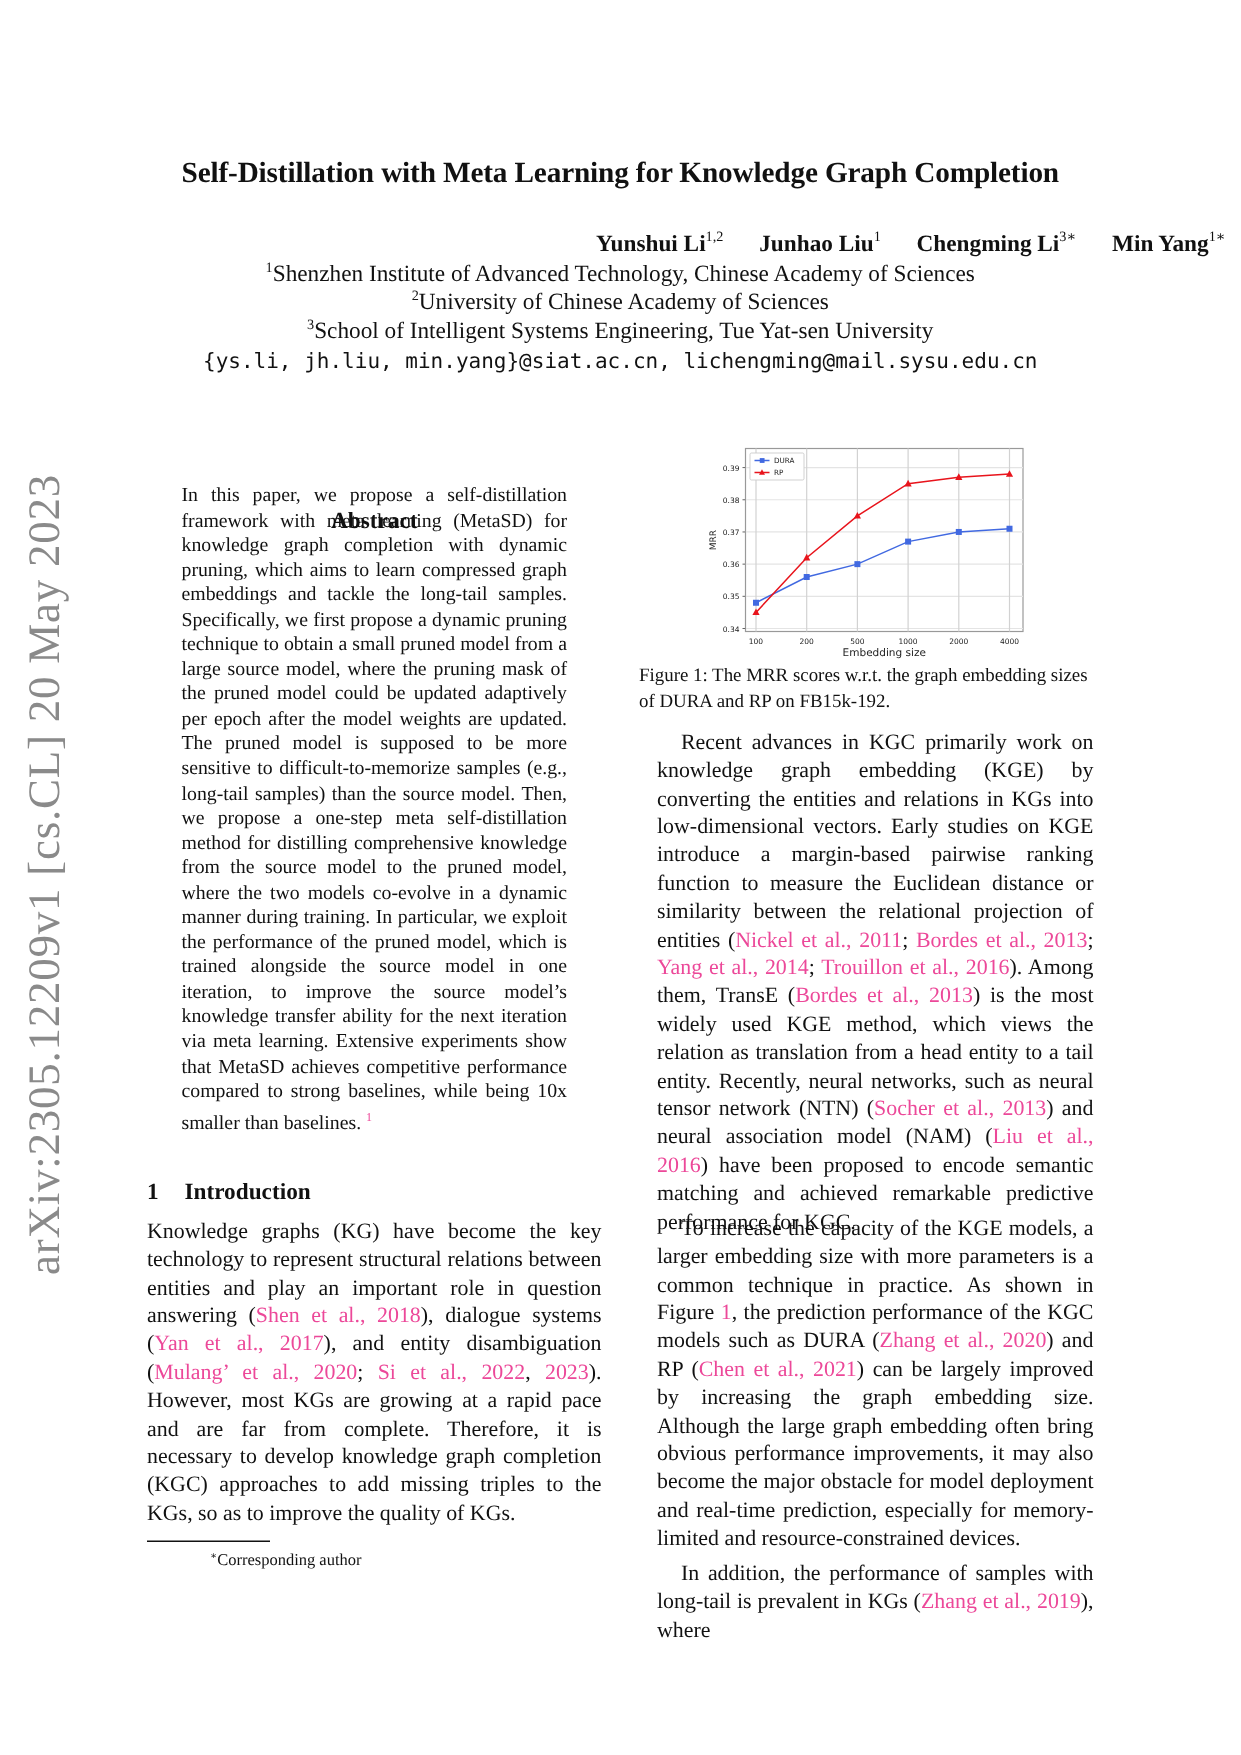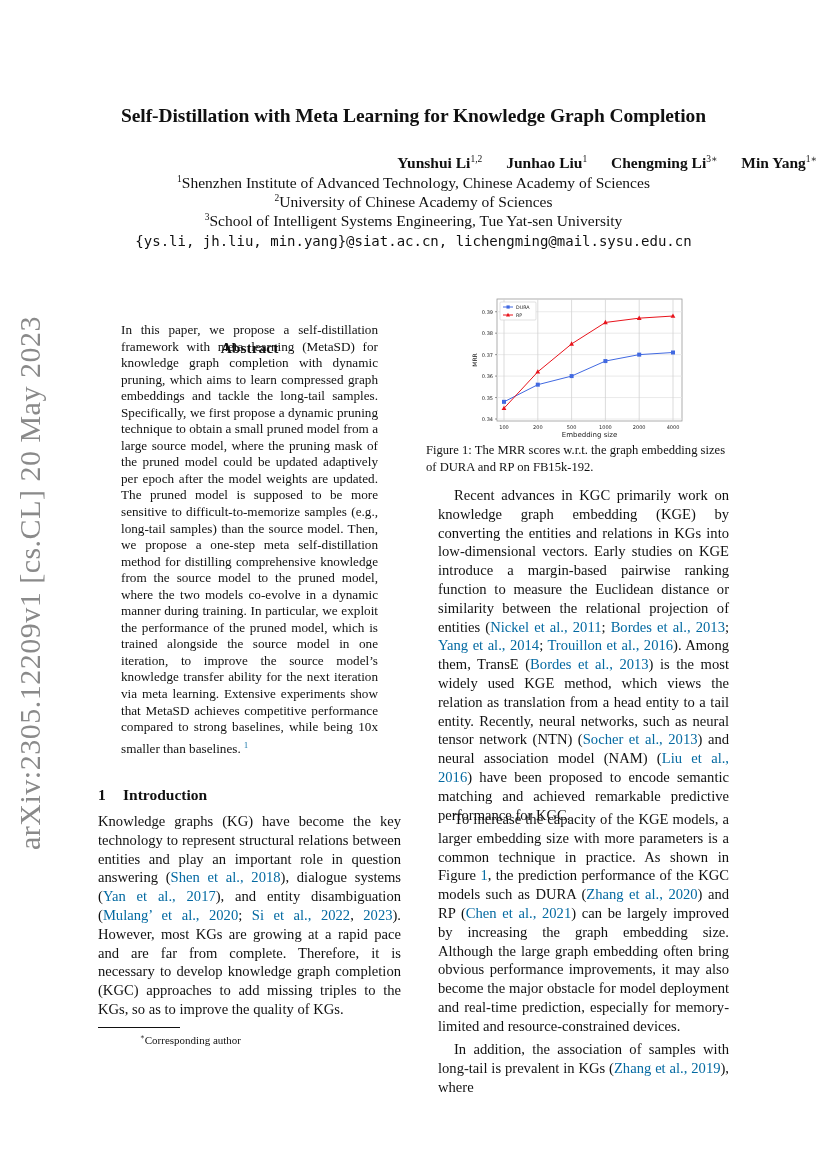--- a/index.html
+++ b/index.html
@@ -26,21 +26,21 @@
 
   
   .col-left { left: 98px; width: 303px; }
   .col-right { left: 438px; width: 291px; }
   .abstract-title { left: 98px; width: 303px; top: 295px; text-align: center; font-weight: bold; font-size: 15.5px; margin-top: 44px; }
   .abstract { left: 121px; width: 257px; top: 322px; font-size: 13.2px; line-height: 16.55px; text-align: justify; }
   .para { font-size: 14.6px; line-height: 18.8px; text-align: justify; hyphens: manual; }
   .indent { text-indent: 16px; }
   .section-title { left: 98px; top: 786px; font-weight: bold; font-size: 15.5px; }
   .section-title .num { display: inline-block; width: 25px; }
-  a.cite, .cite { color: #0369a1; text-decoration: none; }
+  a.cite, .cite { color: #ec4899; text-decoration: none; }
   .mono-link { font-family: "DejaVu Sans Mono", "Liberation Mono", monospace; color: #1a1a8c; font-size: 10.6px; }
 
   .footrule { left: 98px; top: 1027px; width: 82px; height: 0; border-top: 1px solid #111; }
   .footnotes { left: 98px; width: 308px; top: 1030px; font-size: 11px; line-height: 14px; }
   .footnotes .fn { text-indent: 16px; margin-left: 26px; }
   .footnotes sup { font-size: 7px; }
 
   
   .figure { left: 460px; top: 292px; width: 235px; height: 150px; }
   .caption { left: 426px; width: 305px; top: 442px; font-size: 12.6px; line-height: 16.5px; }
@@ -147,14 +147,14 @@
 
 <div class="abs col-right para indent" style="top:486px;">
   <span>Recent advances in KGC primarily work on knowledge graph embedding (KGE) by converting the entities and relations in KGs into low-dimensional vectors. Early studies on KGE introduce a margin-based pairwise ranking function to measure the Euclidean distance or similarity between the relational projection of entities (</span><a class="cite" href="#">Nickel et al., 2011</a><span>; </span><a class="cite" href="#">Bordes et al., 2013</a><span>; </span><a class="cite" href="#">Yang et al., 2014</a><span>; </span><a class="cite" href="#">Trouillon et al., 2016</a><span>). Among them, TransE (</span><a class="cite" href="#">Bordes et al., 2013</a><span>) is the most widely used KGE method, which views the relation as translation from a head entity to a tail entity. Recently, neural networks, such as neural tensor network (NTN) (</span><a class="cite" href="#">Socher et al., 2013</a><span>) and neural association model (NAM) (</span><a class="cite" href="#">Liu et al., 2016</a><span>) have been proposed to encode semantic matching and achieved remarkable predictive performance for KGC.</span>
 </div>
 
 <div class="abs col-right para indent" style="top:810px;">
   <span>To increase the capacity of the KGE models, a larger embedding size with more parameters is a common technique in practice. As shown in Figure </span><a class="cite" href="#">1</a><span>, the prediction performance of the KGC models such as DURA (</span><a class="cite" href="#">Zhang et al., 2020</a><span>) and RP (</span><a class="cite" href="#">Chen et al., 2021</a><span>) can be largely improved by increasing the graph embedding size. Although the large graph embedding often bring obvious performance improvements, it may also become the major obstacle for model deployment and real-time prediction, especially for memory-limited and resource-constrained devices.</span>
 </div>
 
 <div class="abs col-right para indent" style="top:1040px;">
-  <span>In addition, the association of samples with long-tail is prevalent in KGs (</span><a class="cite" href="#">Zhang et al., 2019</a><span>), where</span>
+  <span>In addition, the performance of samples with long-tail is prevalent in KGs (</span><a class="cite" href="#">Zhang et al., 2019</a><span>), where</span>
 </div>
 
 </body></html>

